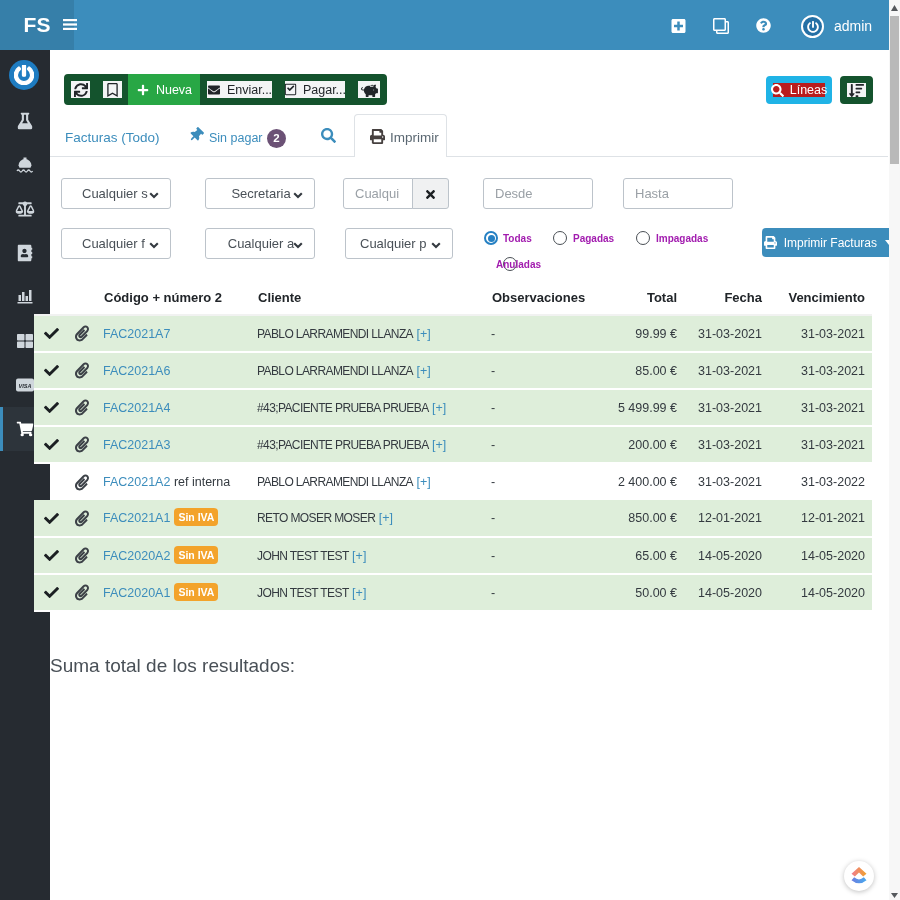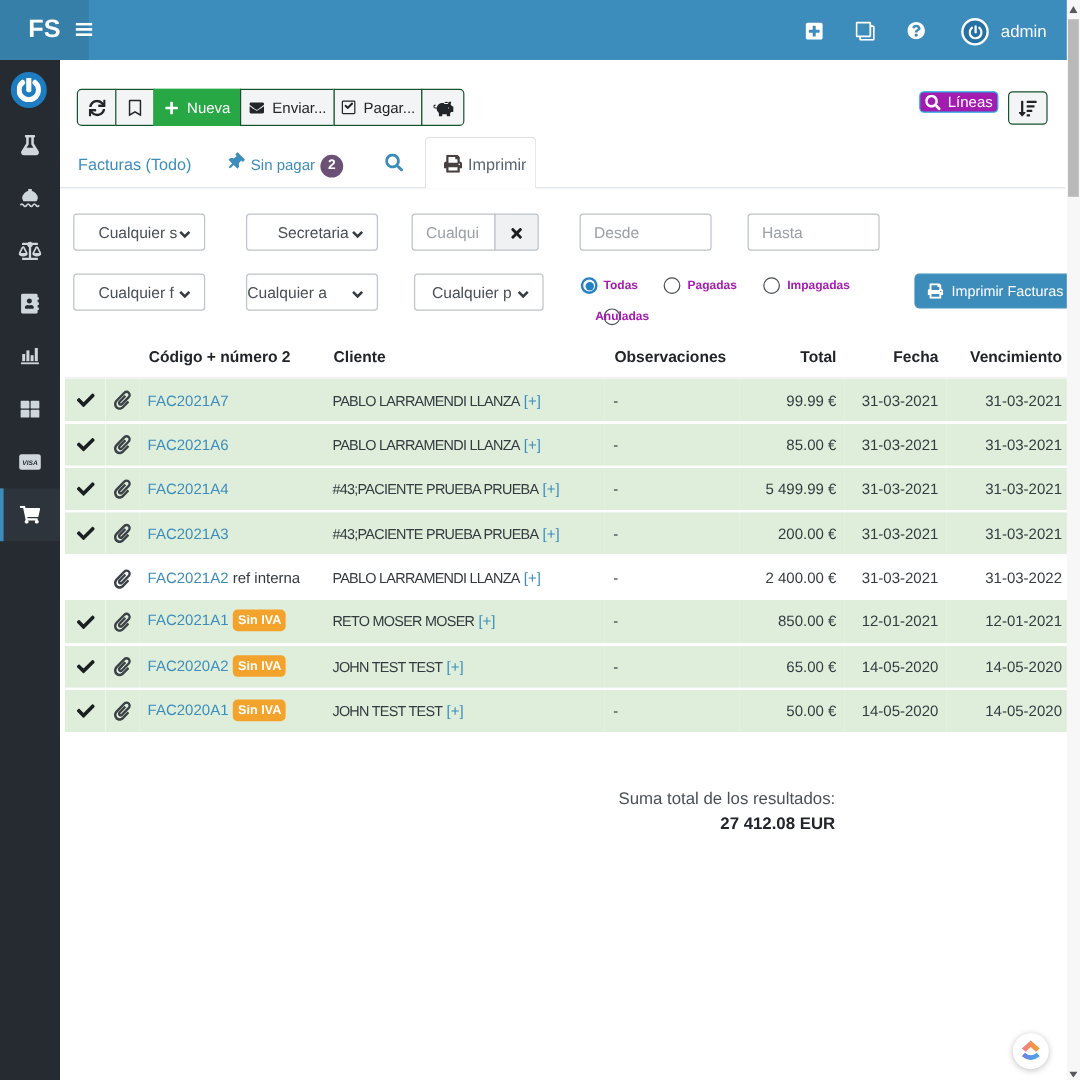--- a/index.html
+++ b/index.html
@@ -8,28 +8,28 @@
 svg{display:block}
 a{color:#3c8dbc;text-decoration:none}
 
 #navbar{position:absolute;left:0;top:0;width:900px;height:50px;background:#3c8dbc}
 #logo{position:absolute;left:0;top:0;width:74px;height:50px;background:#367fa9;color:#fff;font-weight:bold;font-size:21px;text-align:center;line-height:50px}
 
 #sidebar{position:absolute;left:0;top:50px;width:50px;height:850px;background:#262b31}
 .sitem{position:absolute;left:0;width:50px;height:44px}
 .sitem svg{position:absolute;left:50%;top:50%;transform:translate(-50%,-50%)}
 
-.btn{position:absolute;height:31px;border:1px solid #14532d;background:#f3f4f5;border-radius:4px;color:#212529;font-size:12.5px;display:flex;align-items:center;justify-content:center;white-space:nowrap}
+.btn{position:absolute;height:31px;border:7px solid #14532d;background:#f3f4f5;border-radius:4px;color:#212529;font-size:12.5px;display:flex;align-items:center;justify-content:center;white-space:nowrap}
 .btn svg{flex-shrink:0}
 
 .ctl{position:absolute;height:31px;background:#fff;border:1px solid #bcc3ca;border-radius:3px;font-size:13px;color:#495057}
 .ctl .txt{position:absolute;top:0;line-height:29px;white-space:nowrap}
 .caret{position:absolute;right:11px;top:13px}
 
-#tbl{position:absolute;left:54px;top:281px;width:838px;border-collapse:collapse;font-size:12.5px;color:#343a40;table-layout:fixed}
+#tbl{position:absolute;left:34px;top:281px;width:838px;border-collapse:collapse;font-size:12.5px;color:#343a40;table-layout:fixed}
 #tbl th{font-size:13px;font-weight:bold;color:#212529;padding:0 7px;height:34px;border-bottom:2px solid #f1f2f1;vertical-align:middle;text-align:left}
 #tbl td{height:37px;padding:0 7px;vertical-align:middle;overflow:hidden;white-space:nowrap}
 #tbl tr.g td{background:#deeeda;border-bottom:2px solid #fff}
 #tbl .r{text-align:right}
 #tbl .c{text-align:center}
 .siniva{display:inline-block;background:#f3a32b;color:#fff;font-weight:bold;font-size:10.5px;padding:3px 4px;border-radius:4px;margin-left:4px;position:relative;top:-1px}
 .nm{font-size:12px;letter-spacing:-0.6px}
 
 .radio{position:absolute;width:14px;height:14px;border-radius:50%;background:#fff;border:1.5px solid #494f55}
 .radio.on{border-color:#2580c3;border-width:2px}
@@ -141,21 +141,21 @@
       <path d="M502.3 190.8c3.9-3.1 9.7-.2 9.7 4.7V400c0 26.5-21.5 48-48 48H48c-26.5 0-48-21.5-48-48V195.6c0-5 5.7-7.8 9.7-4.7 22.4 17.4 52.1 39.5 154.1 113.6 21.1 15.4 56.7 47.8 92.2 47.6 35.7.3 72-32.8 92.3-47.6 102-74.1 131.6-96.3 154-113.7zM256 320c23.2.4 56.6-29.2 73.4-41.4 132.7-96.3 142.8-104.7 173.4-128.7 5.8-4.5 9.2-11.5 9.2-18.9v-19c0-26.5-21.5-48-48-48H48C21.5 64 0 85.5 0 112v19c0 7.4 3.4 14.3 9.2 18.9 30.6 23.9 40.7 32.4 173.4 128.7 16.8 12.2 50.2 41.8 73.4 41.4z"></path>
     </svg>Enviar...</div>
 <div class="btn" style="left:278px;top:74px;width:74px;border-radius:0"><svg width="13" height="13" viewBox="0 0 448 512" fill="#212529" style="margin-right:6px">
       <path d="M400 32H48C21.49 32 0 53.49 0 80v352c0 26.51 21.49 48 48 48h352c26.51 0 48-21.49 48-48V80c0-26.51-21.49-48-48-48zm8 400a8 8 0 0 1-8 8H48a8 8 0 0 1-8-8V80a8 8 0 0 1 8-8h352a8 8 0 0 1 8 8v352zm-35.7-304.7l-28.3-28.5c-4.7-4.7-12.3-4.7-17-.1L194.8 230l-56.5-56.9c-4.7-4.7-12.3-4.7-17-.1l-28.5 28.3c-4.7 4.7-4.7 12.3-.1 17l93.2 93.9c4.7 4.7 12.3 4.7 17 .1l164.3-163c4.8-4.7 4.8-12.3.1-17z"></path>
     </svg>Pagar...</div>
 <div class="btn" style="left:351px;top:74px;width:36px;border-radius:0 4px 4px 0">
     <svg width="17" height="15" viewBox="0 0 576 512" fill="#212529">
       <path d="M560 224h-29.5c-8.8-20-21.6-37.7-37.4-52.5L512 96h-32c-29.4 0-55.4 13.5-73 34.3-7.6-1.1-15.1-2.3-23-2.3H256c-77.4 0-141.9 55-156.8 128H56c-14.8 0-26.5-13.5-23.5-28.8C34.7 215.8 45.4 208 57 208h1c3.3 0 6-2.7 6-6v-20c0-3.3-2.7-6-6-6-28.5 0-53.9 20.4-57.5 48.6C-3.9 258.8 22.7 288 56 288h40c0 52.2 25.4 98.1 64 127.3V496c0 8.8 7.2 16 16 16h64c8.8 0 16-7.2 16-16v-48h128v48c0 8.8 7.2 16 16 16h64c8.8 0 16-7.2 16-16v-80.7c11.8-8.9 22.3-19.4 31.3-31.3H560c8.8 0 16-7.2 16-16V240c0-8.8-7.2-16-16-16zm-128 64c-8.8 0-16-7.2-16-16s7.2-16 16-16 16 7.2 16 16-7.2 16-16 16zm-16-128h-96c-5.5 0-10.9.4-16.3 1.2 5.9-67.2 93.3-90.2 130-39.2-7.5 11.4-13.2 24.1-17.7 38z"></path>
     </svg>
   </div>
-<div class="btn" style="left:766px;top:76px;width:66px;height:18px;background:#a21caf;border-color:#20b3e6;color:#fff"><svg width="13" height="13" viewBox="0 0 512 512" fill="#fff" style="margin-right:6px">
+<div class="btn" style="left:766px;top:76px;width:66px;height:28px;background:#b91c1c;border-color:#20b3e6;color:#fff"><svg width="13" height="13" viewBox="0 0 512 512" fill="#fff" style="margin-right:6px">
       <path d="M505 442.7L405.3 343c-4.5-4.5-10.6-7-17-7H372c27.6-35.3 44-79.7 44-128C416 93.1 322.9 0 208 0S0 93.1 0 208s93.1 208 208 208c48.3 0 92.7-16.4 128-44v16.3c0 6.4 2.5 12.5 7 17l99.7 99.7c9.4 9.4 24.6 9.4 33.9 0l28.3-28.3c9.4-9.3 9.4-24.5.1-33.9zM208 336c-70.7 0-128-57.2-128-128 0-70.7 57.2-128 128-128 70.7 0 128 57.2 128 128 0 70.7-57.2 128-128 128z"></path>
     </svg>Líneas</div>
 <div class="btn" style="left:840px;top:76px;width:33px;height:28px">
     <svg width="15" height="15" viewBox="0 0 512 512" fill="#212529">
       <path d="M304 416h-64a16 16 0 0 0-16 16v32a16 16 0 0 0 16 16h64a16 16 0 0 0 16-16v-32a16 16 0 0 0-16-16zm-128-64h-48V48a16 16 0 0 0-16-16H80a16 16 0 0 0-16 16v304H16c-14.19 0-21.36 17.24-11.29 27.31l80 96a16 16 0 0 0 22.62 0l80-96C197.35 369.26 190.22 352 176 352zm256-192H240a16 16 0 0 0-16 16v32a16 16 0 0 0 16 16h192a16 16 0 0 0 16-16v-32a16 16 0 0 0-16-16zm-64 128H240a16 16 0 0 0-16 16v32a16 16 0 0 0 16 16h128a16 16 0 0 0 16-16v-32a16 16 0 0 0-16-16zM496 32H240a16 16 0 0 0-16 16v32a16 16 0 0 0 16 16h256a16 16 0 0 0 16-16V48a16 16 0 0 0-16-16z"></path>
     </svg>
   </div>
 
 <div class="abs" style="left:50px;top:156px;width:838px;height:1px;background:#dee2e6"></div>
 <div class="abs" style="left:65px;top:130px;font-size:13.5px;color:#3c8dbc">Facturas (Todo)</div>
@@ -201,21 +201,21 @@
 <div class="ctl" style="left:623px;top:178px;width:110px">
     <span class="txt" style="left:11px;color:#9aa0a6">Hasta</span>
   </div>
 
 <div class="ctl" style="left:61px;top:228px;width:110px">
     <span class="txt" style="left:20px">Cualquier f</span>
     <svg class="caret" width="10" height="7" viewBox="0 0 10 7">
       <path d="M1.2 1.2L5 5l3.8-3.8" stroke="#343a40" stroke-width="2.1" fill="none"></path>
     </svg>
   </div>
-<div class="ctl" style="left:205px;top:228px;width:110px;">
+<div class="ctl" style="left:205px;top:228px;width:110px;text-align:center">
     <span class="txt" style="left:0;width:110px">Cualquier a</span>
     <svg class="caret" width="10" height="7" viewBox="0 0 10 7">
       <path d="M1.2 1.2L5 5l3.8-3.8" stroke="#343a40" stroke-width="2.1" fill="none"></path>
     </svg>
   </div>
 <div class="ctl" style="left:345px;top:228px;width:108px">
     <span class="txt" style="left:14px">Cualquier p</span>
     <svg class="caret" width="10" height="7" viewBox="0 0 10 7">
       <path d="M1.2 1.2L5 5l3.8-3.8" stroke="#343a40" stroke-width="2.1" fill="none"></path>
     </svg>
@@ -223,21 +223,21 @@
 
 <div class="radio on" style="left:484px;top:231px"></div>
 <div class="rlbl" style="left:503px;top:232px">Todas</div>
 <div class="radio" style="left:553px;top:231px"></div>
 <div class="rlbl" style="left:573px;top:232px">Pagadas</div>
 <div class="radio" style="left:636px;top:231px"></div>
 <div class="rlbl" style="left:656px;top:232px">Impagadas</div>
 <div class="radio" style="left:503px;top:257px"></div>
 <div class="rlbl" style="left:496px;top:258px">Anuladas</div>
 
-<div class="btn" style="left:762px;top:228px;width:138px;height:29px;background:#3c8dbc;border-color:#3c8dbc;color:#fff;font-size:12px;justify-content:center;padding-left:13px"><svg width="13" height="13" viewBox="0 0 512 512" fill="#fff" style="margin-right:7px">
+<div class="btn" style="left:762px;top:228px;width:138px;height:29px;background:#3c8dbc;border-color:#3c8dbc;color:#fff;font-size:12px;justify-content:flex-end;padding-left:13px"><svg width="13" height="13" viewBox="0 0 512 512" fill="#fff" style="margin-right:7px">
       <path d="M448 192V77.25c0-8.49-3.37-16.62-9.37-22.63L393.37 9.37c-6-6-14.14-9.37-22.63-9.37H96C78.33 0 64 14.33 64 32v160c-35.35 0-64 28.65-64 64v112c0 8.84 7.16 16 16 16h48v96c0 17.67 14.33 32 32 32h320c17.67 0 32-14.33 32-32v-96h48c8.84 0 16-7.16 16-16V256c0-35.35-28.65-64-64-64zm-64 256H128v-96h256v96zm0-224H128V64h192v48c0 8.84 7.16 16 16 16h48v96zm48 72c-13.25 0-24-10.75-24-24 0-13.26 10.75-24 24-24s24 10.74 24 24c0 13.25-10.75 24-24 24z"></path>
     </svg>Imprimir Facturas<svg width="8" height="5" viewBox="0 0 8 5" style="margin-left:8px">
       <path d="M0 0h8L4 5z" fill="#fff"></path>
     </svg></div>
 <table id="tbl">
 <colgroup>
       <col style="width:34px">
       <col style="width:28px">
       <col style="width:154px">
       <col style="width:234px">
@@ -364,23 +364,22 @@
           </svg></td>
         <td><a>FAC2020A1</a><span class="siniva">Sin IVA</span></td>
         <td><span class="nm">JOHN TEST TEST</span> <a>[+]</a></td>
         <td>-</td>
         <td class="r">50.00 €</td>
         <td class="r">14-05-2020</td>
         <td class="r">14-05-2020</td>
       </tr>
 </tbody>
 </table>
-<div class="abs" style="left:50px;top:655px;width:650px;text-align:right;font-size:14px;color:#495057">
+<div class="abs" style="left:50px;top:655px;width:650px;font-size:19px;color:#495057">
     <div style="padding-right:4px;line-height:21px">Suma total de los resultados:</div>
-    <div style="padding-right:4px;line-height:21px;font-weight:bold;color:#212529">27 412.08 EUR</div>
   </div>
 
 <div class="abs" style="left:844px;top:861px;width:30px;height:30px;border-radius:50%;background:#fff;box-shadow:0 1px 5px rgba(0,0,0,0.25)"></div>
 <svg class="abs" style="left:850px;top:866px" width="18" height="20" viewBox="0 0 24 28">
 <defs>
 <linearGradient id="cu1" x1="0" y1="0" x2="1" y2="0">
         <stop offset="0" stop-color="#f07c8f"></stop>
         <stop offset="1" stop-color="#efa12c"></stop>
       </linearGradient>
 <linearGradient id="cu2" x1="0" y1="0" x2="1" y2="0">

